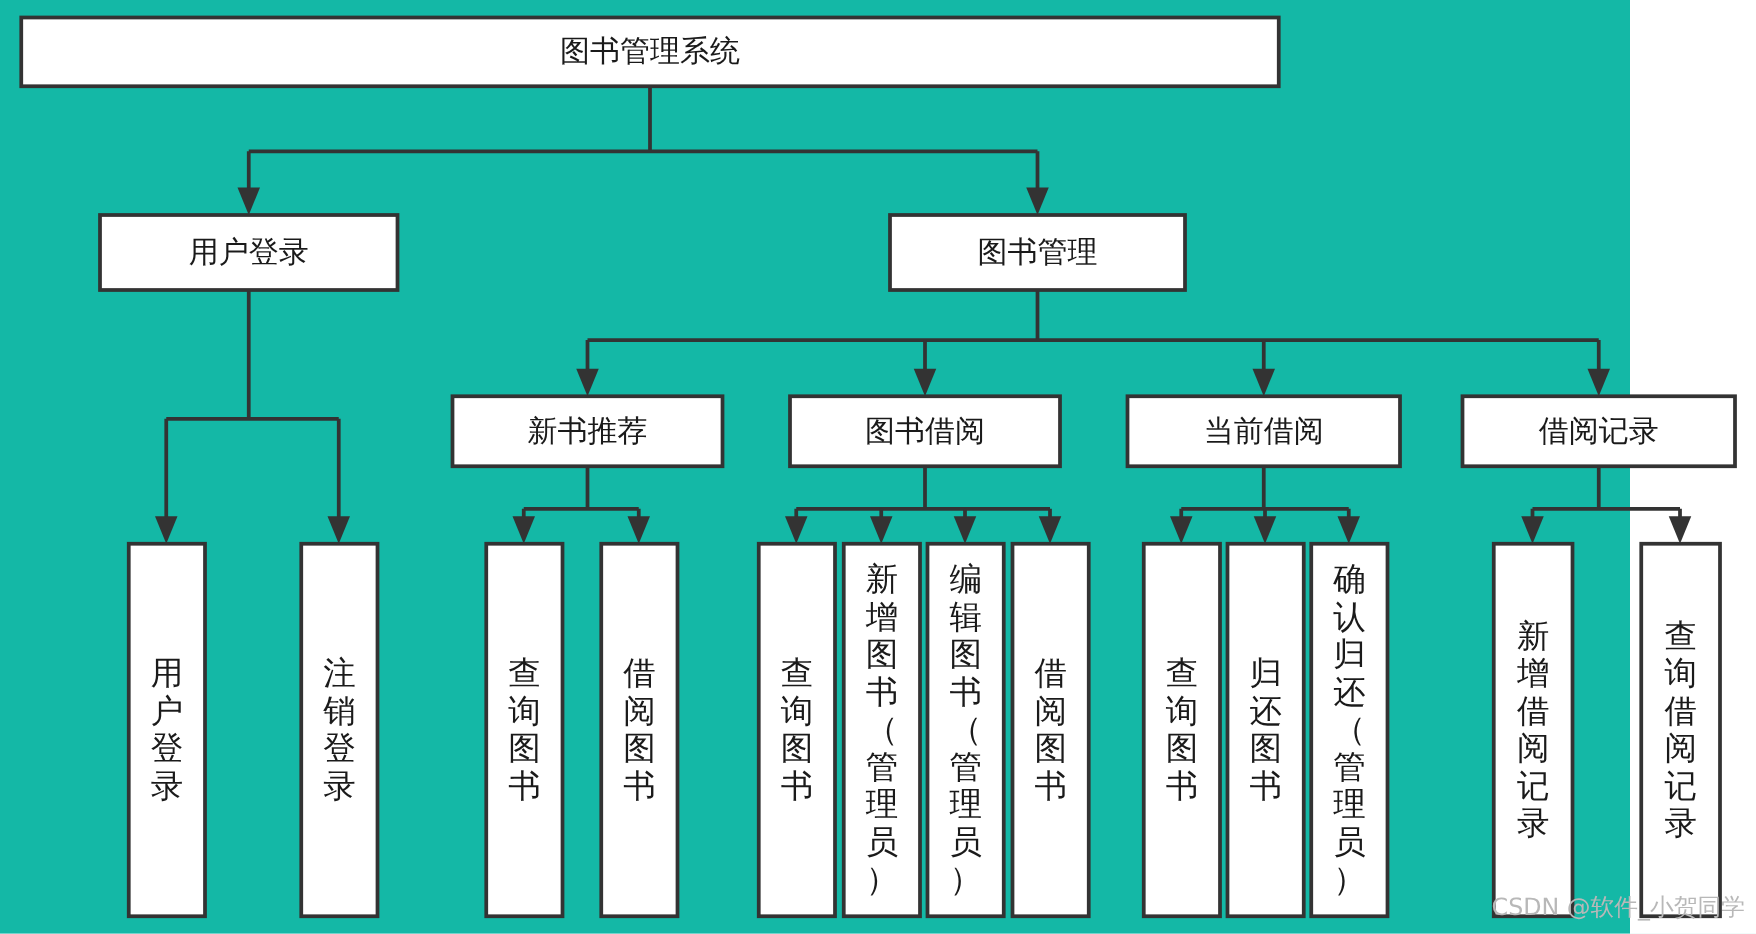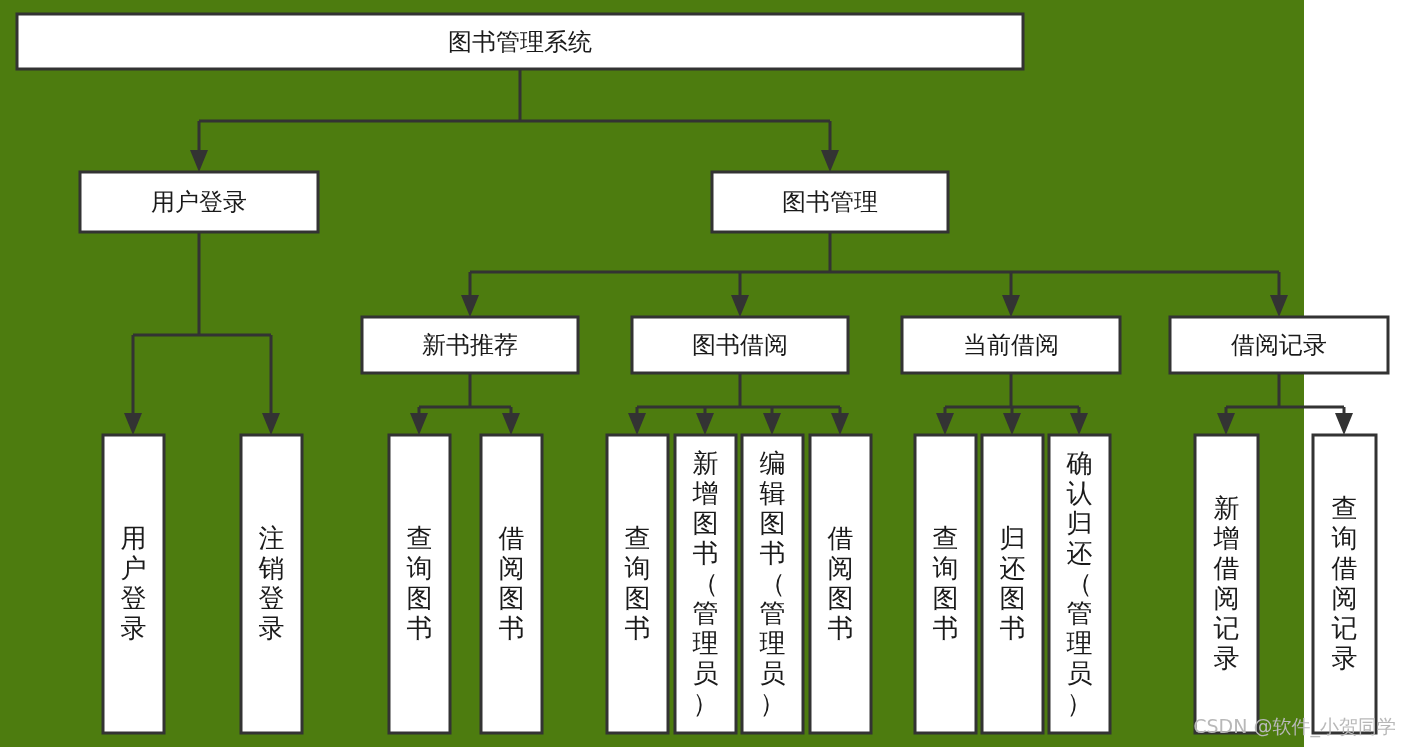--- a/index.html
+++ b/index.html
@@ -11,21 +11,21 @@
   body {
     width: 1405px;
     height: 747px;
     font-family: "DejaVu Sans", "Liberation Sans", sans-serif;
     overflow: hidden;
   }
   #diagram-root {
     position: relative;
     width: 1304px;
     height: 747px;
-    background: #4d7c0f;
+    background: #14b8a6;
     text-align: right;
   }
   svg.diagram-canvas {
     position: absolute;
     top: 0;
     left: 0;
     width: 1405px;
     height: 747px;
     display: block;
   }

